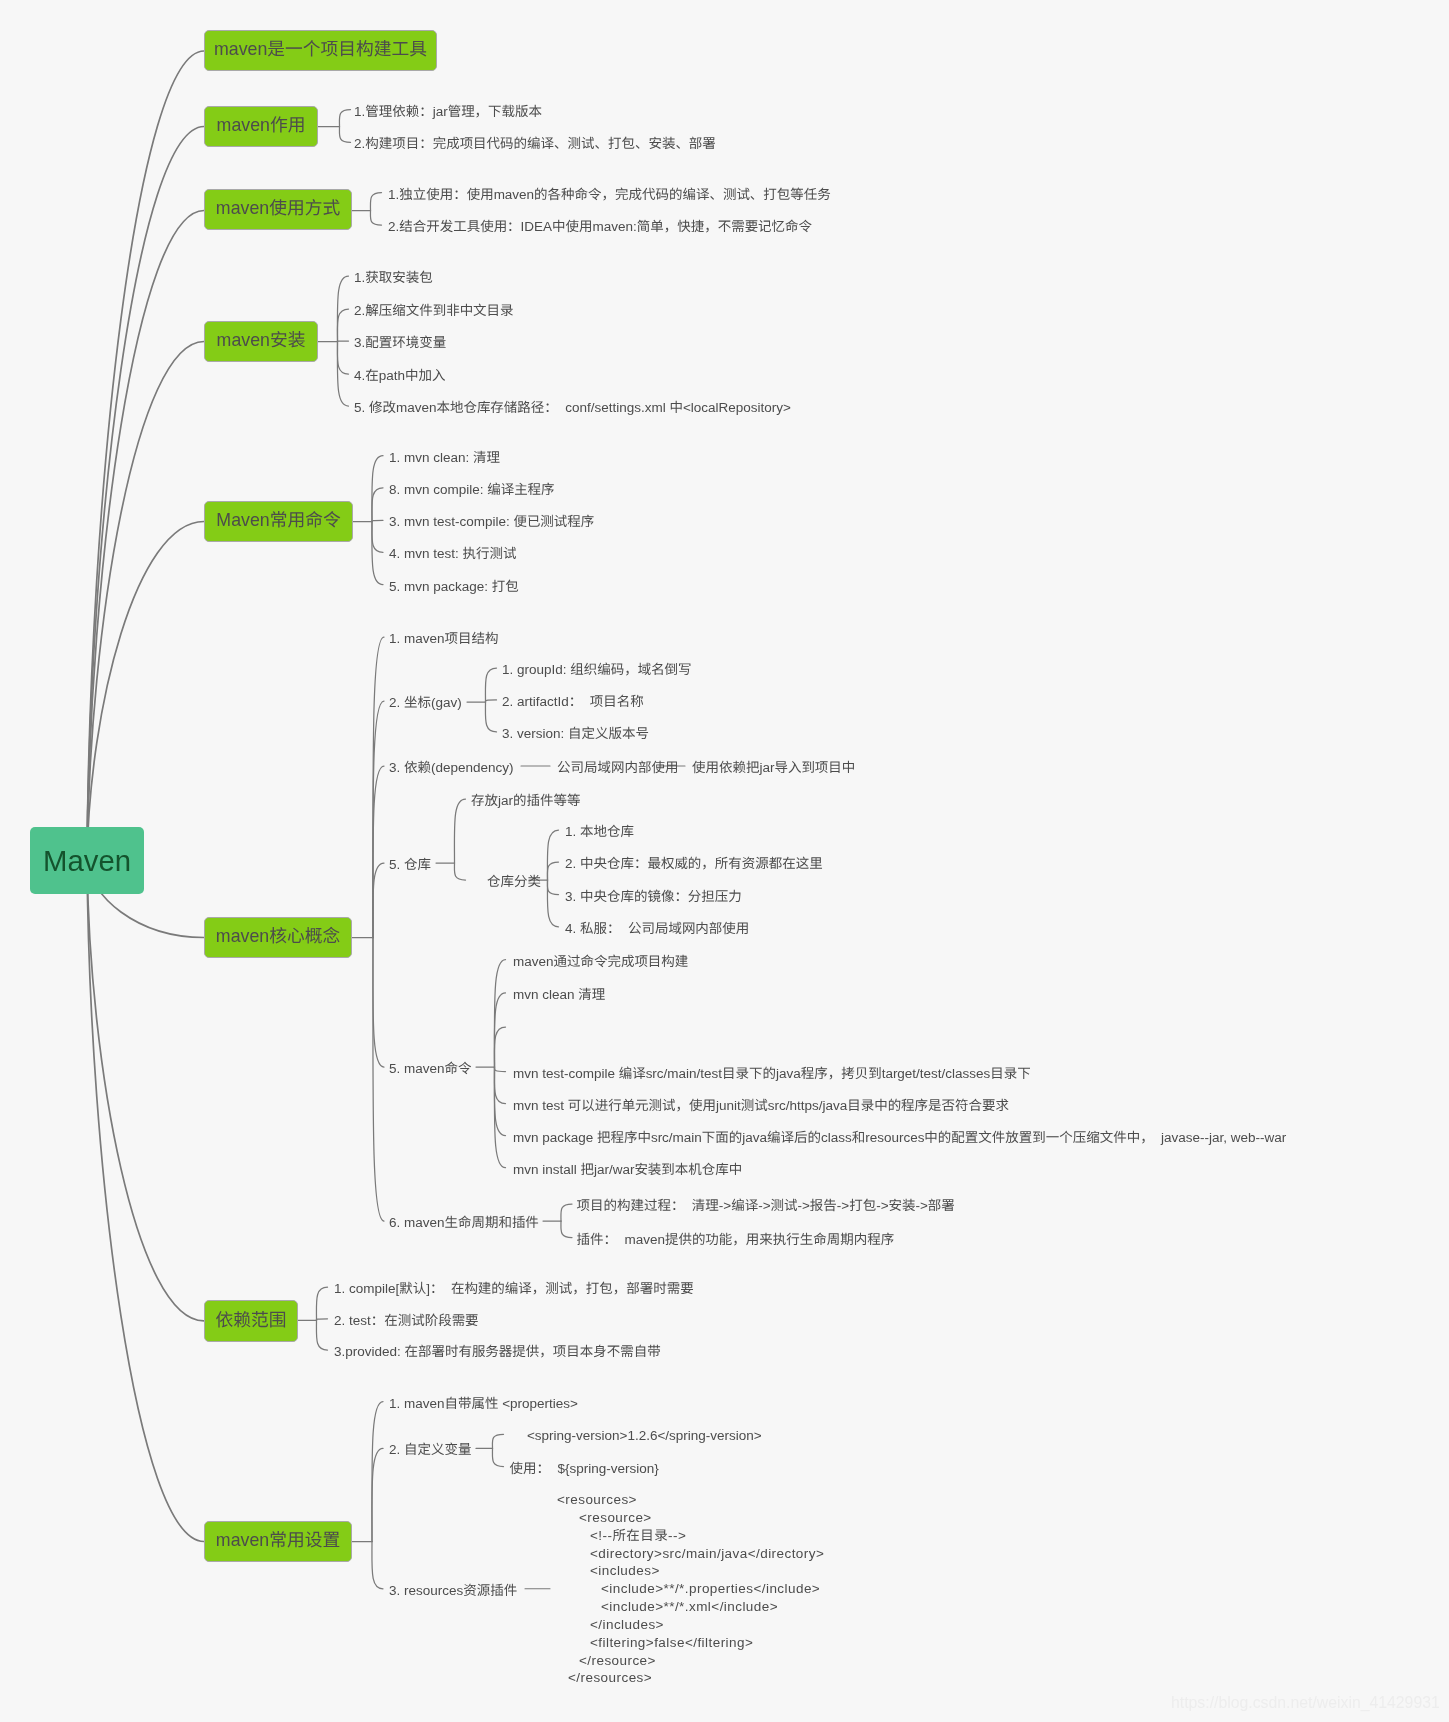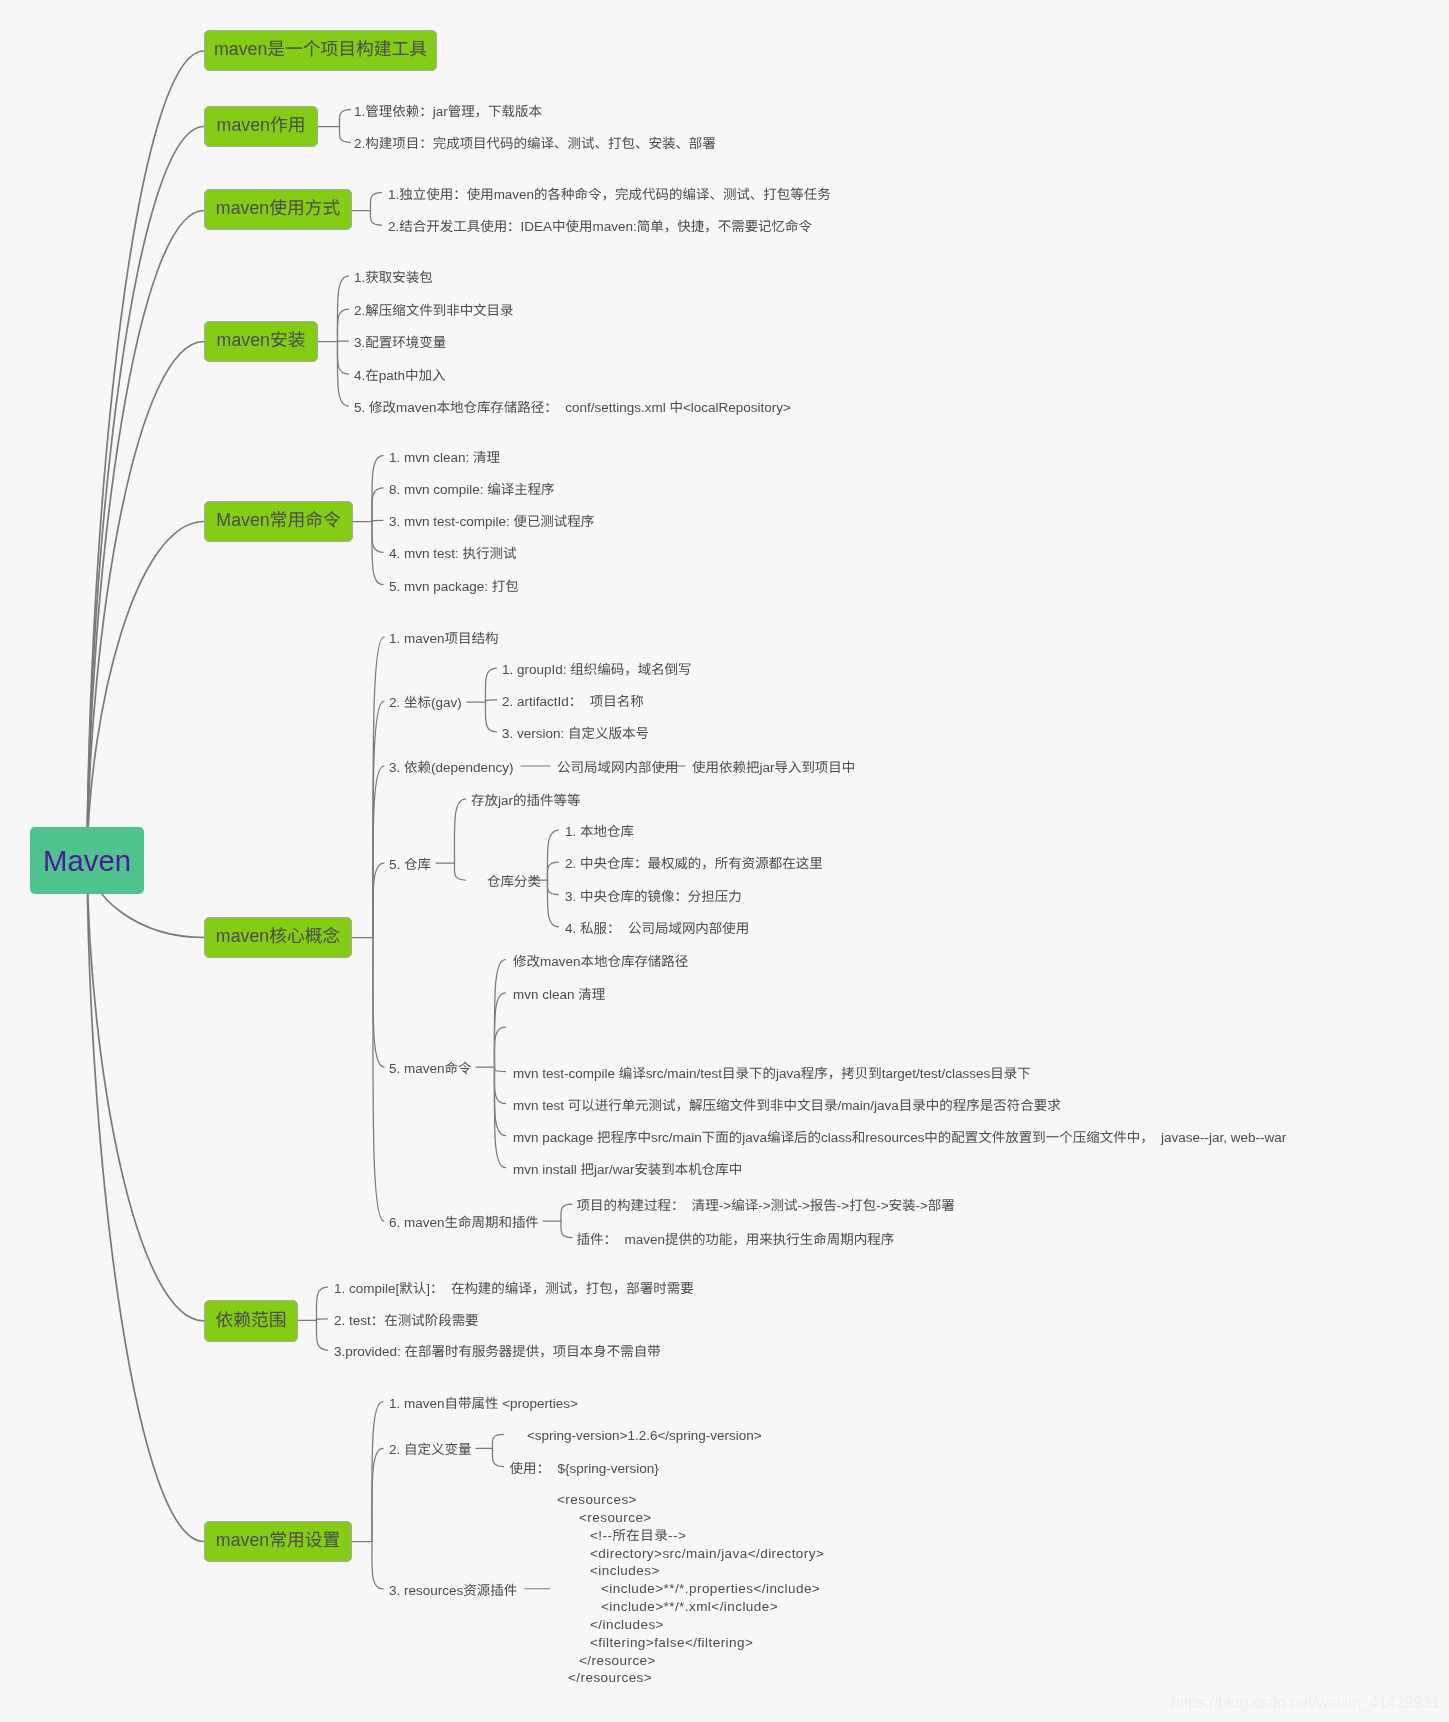--- a/index.html
+++ b/index.html
@@ -124,21 +124,21 @@
       <path d="M 372 1541.5 C 372 1458.9589999999998 370.185 1401.6 383 1401.6" fill="none" stroke="#7a7a7a" stroke-width="1.25" stroke-linecap="round"></path>
       <path d="M 372 1541.5 C 372 1486.5710000000001 370.185 1448.4 383 1448.4" fill="none" stroke="#7a7a7a" stroke-width="1.25" stroke-linecap="round"></path>
       <path d="M 372 1541.5 C 372 1569.407 370.185 1588.8 383 1588.8" fill="none" stroke="#7a7a7a" stroke-width="1.25" stroke-linecap="round"></path>
       <path d="M 476 1448.4 L 492.5 1448.4" fill="none" stroke="#7a7a7a" stroke-width="1.25" stroke-linecap="round"></path>
       <path d="M 492.5 1448.4 C 492.5 1440.081 490.685 1434.3 503.5 1434.3" fill="none" stroke="#7a7a7a" stroke-width="1.25" stroke-linecap="round"></path>
       <path d="M 492.5 1448.4 C 492.5 1459.079 490.685 1466.5 503.5 1466.5" fill="none" stroke="#7a7a7a" stroke-width="1.25" stroke-linecap="round"></path>
       <path d="M 521 766 L 550 766" fill="none" stroke="#7a7a7a" stroke-width="1.1" stroke-linecap="round"></path>
       <path d="M 659 766 L 685 766" fill="none" stroke="#7a7a7a" stroke-width="1.1" stroke-linecap="round"></path>
       <path d="M 525 1588.8 L 550 1588.8" fill="none" stroke="#7a7a7a" stroke-width="1.1" stroke-linecap="round"></path>
     </svg>
-    <div id="root-node" style="left: 30px; top: 827px; width: 114px; height: 67px; background: rgb(79, 194, 141); color: #4c1d95;">
+    <div id="root-node" style="left: 30px; top: 827px; width: 114px; height: 67px; background: rgb(79, 194, 141); color: #14532d;">
       <span>Maven</span>
     </div>
     <div class="node" id="n-intro" style="left: 204px; top: 29.5px; width: 233px; height: 41.5px;">
       <span>maven是一个项目构建工具</span>
     </div>
     <div class="node" id="n-role" style="left: 204px; top: 105.5px; width: 114px; height: 41.5px;">
       <span>maven作用</span>
     </div>
     <div class="node" id="n-usage" style="left: 204px; top: 188.5px; width: 148px; height: 41.5px;">
       <span>maven使用方式</span>
@@ -184,24 +184,24 @@
     <div class="leaf" id="l-repo-1" style="left: 471px; top: 799px;">存放jar的插件等等</div>
     <div class="leaf" id="l-repo-2" style="left: 471px; top: 880px; margin-left: 16px;">仓库分类</div>
     <div class="leaf" id="l-repoc-1" style="left: 565px; top: 830px;">1. 本地仓库</div>
     <div class="leaf" id="l-repoc-2" style="left: 565px; top: 862px;">2. 中央仓库：最权威的，所有资源都在这里</div>
     <div class="leaf" id="l-repoc-3" style="left: 565px; top: 894.5px;">3. 中央仓库的镜像：分担压力</div>
     <div class="leaf" id="l-repoc-4" style="left: 565px; top: 926.8px;">4. 私服：  公司局域网内部使用</div>
     <div class="leaf" id="l-core-5" style="left: 389px; top: 1067px;">5. maven命令</div>
     <div class="leaf" id="l-core-6" style="left: 389px; top: 1221px;">6. maven生命周期和插件</div>
     <div class="leaf" id="l-life-1" style="left: 576.5px; top: 1204px;">项目的构建过程：  清理-&gt;编译-&gt;测试-&gt;报告-&gt;打包-&gt;安装-&gt;部署</div>
     <div class="leaf" id="l-life-2" style="left: 576.5px; top: 1237.5px;">插件：  maven提供的功能，用来执行生命周期内程序</div>
-    <div class="leaf" id="l-mc-1" style="left: 513px; top: 959.6px;">修改maven本地仓库存储路径</div>
+    <div class="leaf" id="l-mc-1" style="left: 513px; top: 959.6px;">maven通过命令完成项目构建</div>
     <div class="leaf" id="l-mc-2" style="left: 513px; top: 993px;">mvn clean 清理</div>
     <div class="leaf" id="l-mc-4" style="left: 513px; top: 1071.5px;">mvn test-compile 编译src/main/test目录下的java程序，拷贝到target/test/classes目录下</div>
-    <div class="leaf" id="l-mc-5" style="left: 513px; top: 1103.6px;">mvn test 可以进行单元测试，解压缩文件到非中文目录/main/java目录中的程序是否符合要求</div>
+    <div class="leaf" id="l-mc-5" style="left: 513px; top: 1103.6px;">mvn test 可以进行单元测试，使用junit测试src/https/java目录中的程序是否符合要求</div>
     <div class="leaf" id="l-mc-6" style="left: 513px; top: 1135.6px;">mvn package 把程序中src/main下面的java编译后的class和resources中的配置文件放置到一个压缩文件中，  javase--jar, web--war</div>
     <div class="leaf" id="l-mc-7" style="left: 513px; top: 1167.7px;">mvn install 把jar/war安装到本机仓库中</div>
     <div class="leaf" id="l-scope-1" style="left: 334px; top: 1287.2px;">1. compile[默认]：  在构建的编译，测试，打包，部署时需要</div>
     <div class="leaf" id="l-scope-2" style="left: 334px; top: 1318.8px;">2. test：在测试阶段需要</div>
     <div class="leaf" id="l-scope-3" style="left: 334px; top: 1350px;">3.provided: 在部署时有服务器提供，项目本身不需自带</div>
     <div class="leaf" id="l-set-1" style="left: 389px; top: 1401.6px;">1. maven自带属性 &lt;properties&gt;</div>
     <div class="leaf" id="l-set-2" style="left: 389px; top: 1448.4px;">2. 自定义变量</div>
     <div class="leaf" id="l-var-1" style="left: 527px; top: 1434.3px;">&lt;spring-version&gt;1.2.6&lt;/spring-version&gt;</div>
     <div class="leaf" id="l-var-2" style="left: 509.5px; top: 1466.5px;">使用：  ${spring-version}</div>
     <div class="leaf" id="l-set-3" style="left: 389px; top: 1588.8px;">3. resources资源插件</div>

